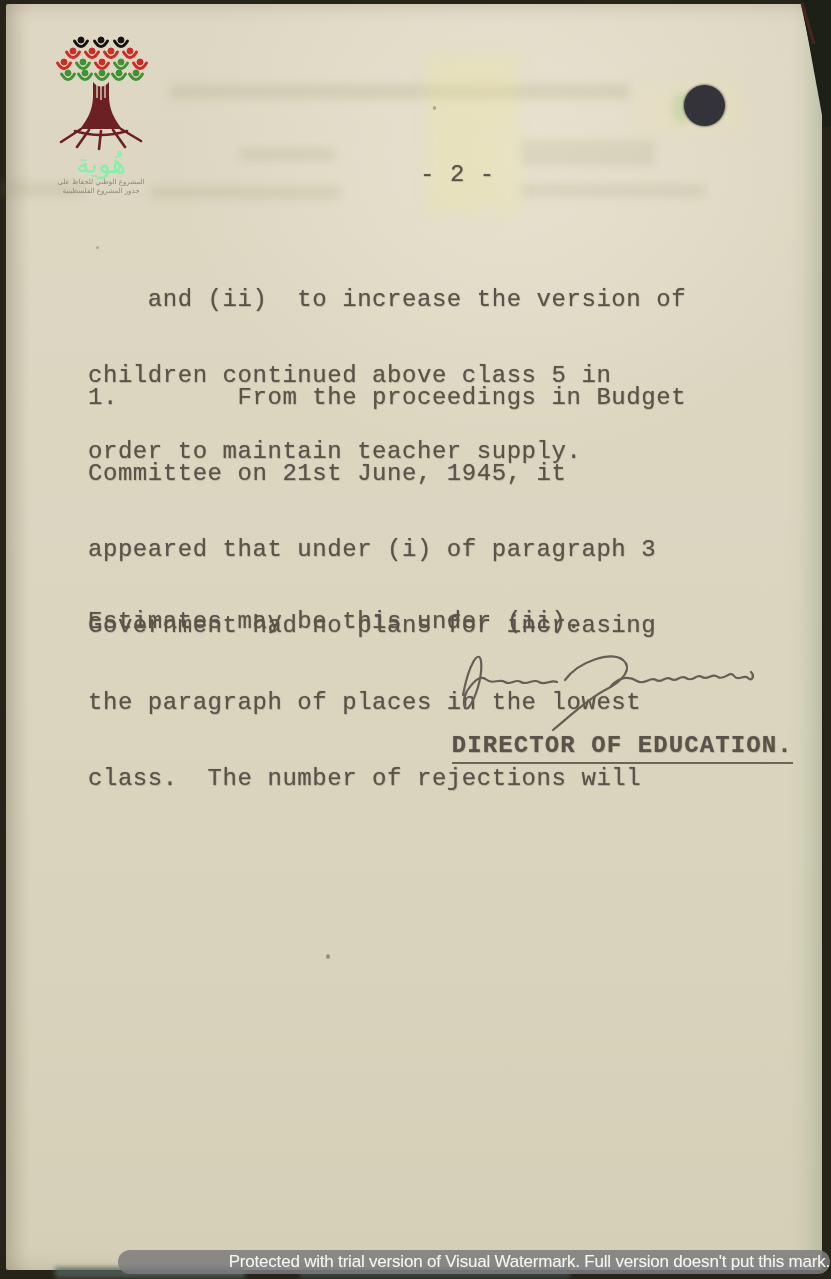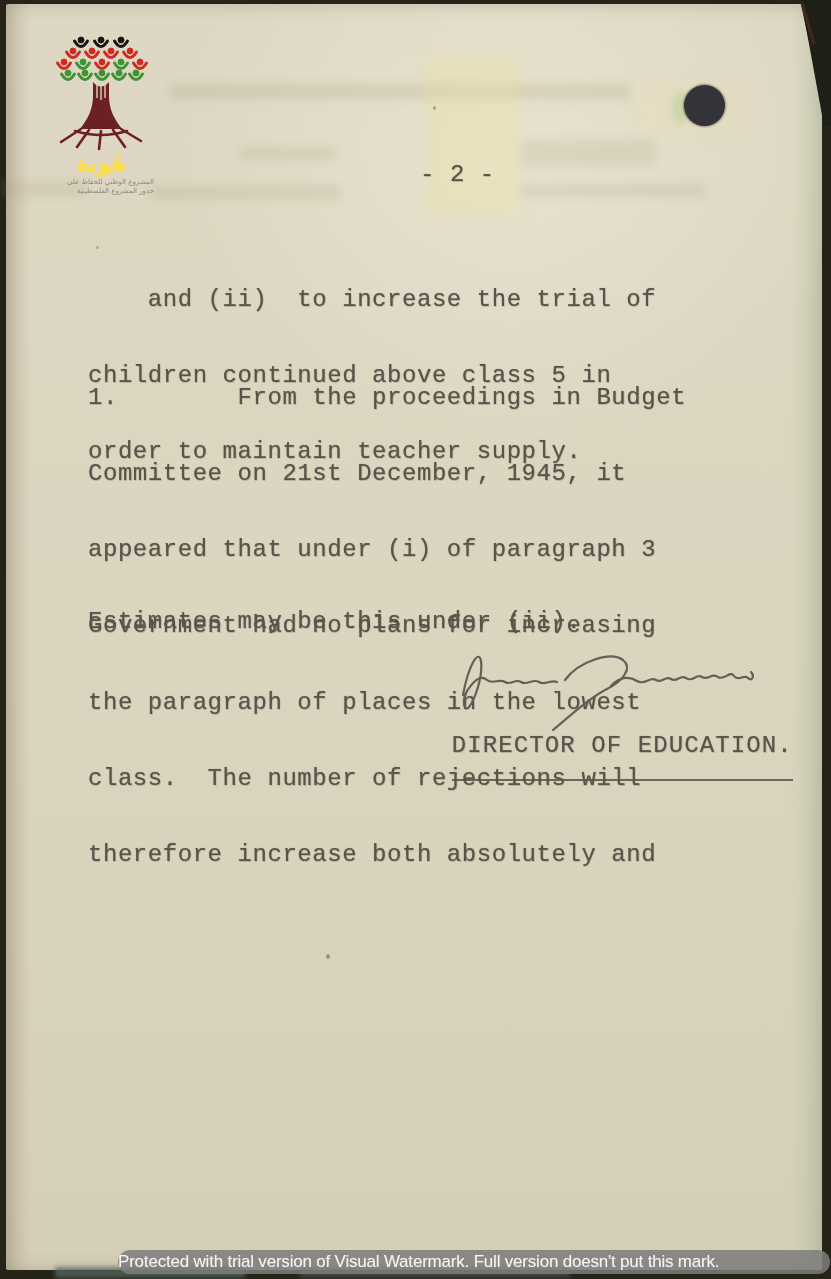--- a/index.html
+++ b/index.html
@@ -23,49 +23,49 @@
   .tw{
     position:absolute;
     font-family:"Liberation Mono","DejaVu Sans Mono",monospace;
     font-size:24px;line-height:25.4px;letter-spacing:.55px;
     color:#59544a;white-space:pre;
     text-shadow:0 0 1px rgba(92,85,74,.55), .6px .6px 0 rgba(92,85,74,.22);
   }
   .tw div{white-space:pre;}
   #signoff{
     border-bottom:2.5px solid rgba(88,82,72,.85);
-    padding-bottom:20px;letter-spacing:1.1px;
+    padding-bottom:3px;letter-spacing:1.1px;font-weight:bold;
   }
   
   #hole{position:absolute;left:684px;top:85px;width:41px;height:41px;border-radius:50%;
     background:#34333a;box-shadow:0 0 2px 1px rgba(50,55,45,.5);}
   #hole-halo{position:absolute;left:672px;top:92px;width:18px;height:32px;border-radius:50%;
     background:rgba(150,200,120,.30);filter:blur(3px);}
   
   #corner-tr{position:absolute;left:0;top:0;}
   #bottom-patch-a{position:absolute;left:55px;top:1267px;width:190px;height:11px;background:#55665f;opacity:.75;filter:blur(2px);}
   #bottom-patch-b{position:absolute;left:300px;top:1268px;width:270px;height:10px;background:#47565b;opacity:.6;filter:blur(2px);}
   
   #logo{position:absolute;left:48px;top:36px;width:106px;text-align:center;}
   #logo-wordmark{
-    font-family:"DejaVu Sans",sans-serif;font-weight:bold;font-size:22px;line-height:28px;
-    color:#fde047;margin-top:-6px;
+    font-family:"DejaVu Sans",sans-serif;font-weight:normal;font-size:27px;line-height:28px;
+    color:#86efac;margin-top:-6px;
   }
   .logo-tagline{
-    font-family:"DejaVu Sans",sans-serif;font-size:7px;line-height:8.5px;color:#8d887a;text-align:right;
+    font-family:"DejaVu Sans",sans-serif;font-size:7px;line-height:8.5px;color:#8d887a;
   }
   
   #signature{position:absolute;left:425px;top:633px;}
   
   .speck{position:absolute;border-radius:50%;background:#5f5a50;}
   
   #watermark{
     position:absolute;left:118px;top:1250px;width:712px;height:24px;
     background:rgba(125,125,125,.86);border-radius:12px;
-    display:flex;align-items:center;justify-content:flex-start;
+    display:flex;align-items:center;justify-content:flex-end;
     color:#f5f5f3;font-size:17px;letter-spacing:-.2px;white-space:nowrap;
     text-shadow:0 0 1px rgba(255,255,255,.3);
   }
 </style>
 </head>
 <body>
 
 <div id="scan">
 
   <div id="paper"></div>
@@ -134,33 +134,32 @@
     </svg>
     <div id="logo-wordmark">هُوية</div>
     <div class="logo-tagline">المشروع الوطني للحفاظ على</div>
     <div class="logo-tagline">جذور المشروع الفلسطينية</div>
   </div>
 
   <div class="tw" style="left:420px;top:162px;">- 2 -</div>
   <div class="speck" style="left:433px;top:106px;width:3px;height:4px;opacity:.45;"></div>
 
   <div class="tw" style="left:88px;top:236px;">
-    <div>    and (ii)  to increase the trial of</div>
+    <div>    and (ii)  to increase the version of</div>
     <div>children continued above class 5 in</div>
     <div>order to maintain teacher supply.</div>
   </div>
 
   <div class="tw" style="left:88px;top:334px;">
     <div>1.        From the proceedings in Budget</div>
-    <div>Committee on 21st December, 1945, it</div>
+    <div>Committee on 21st June, 1945, it</div>
     <div>appeared that under (i) of paragraph 3</div>
     <div>Government had no plans for increasing</div>
     <div>the paragraph of places in the lowest</div>
     <div>class.  The number of rejections will</div>
-    <div>therefore increase both absolutely and</div>
   </div>
 
   <div class="tw" style="left:88px;top:558px;">
     <div>Estimates may be this under (ii).</div>
   </div>
 
   <svg id="signature" width="340" height="105" viewBox="0 0 340 105">
     <g fill="none" stroke="#646056" stroke-width="2.2" stroke-linecap="round">
       <path d="M38,62 C44,30 54,16 56,28 C58,44 50,66 44,74 C40,79 36,70 42,58 C50,46 56,42 62,47 C68,52 74,45 80,49 C86,53 90,45 96,49 C102,53 108,45 114,49 C120,53 126,46 132,49"></path>
       <path d="M140,47 C154,28 186,18 198,27 C208,35 198,48 182,56 C162,66 142,86 128,97"></path>

